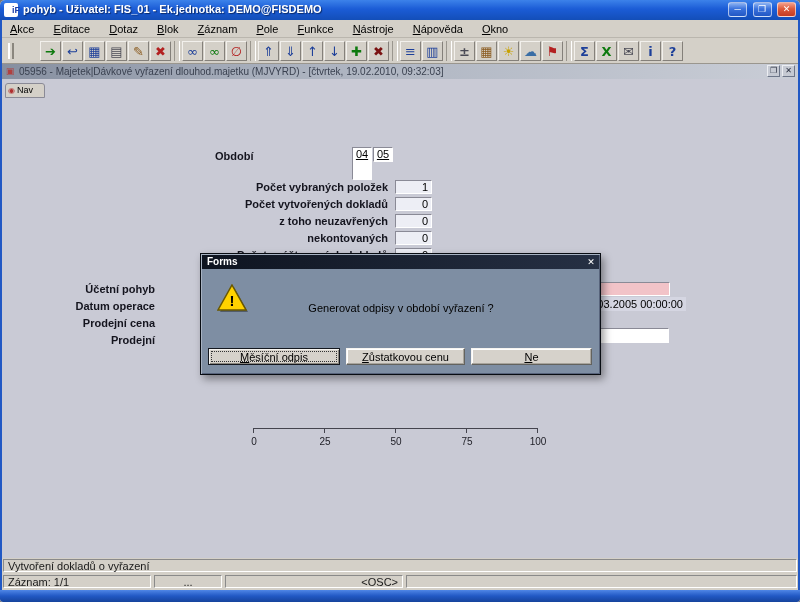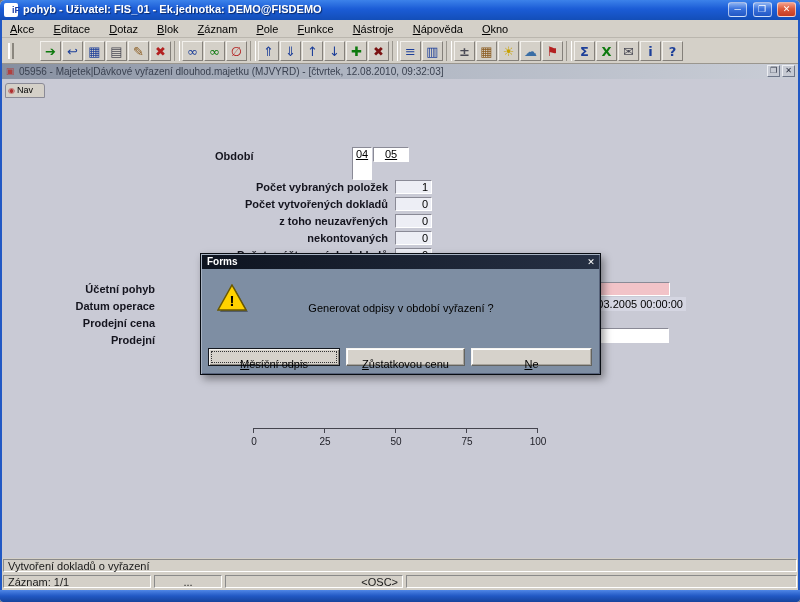--- a/index.html
+++ b/index.html
@@ -53,21 +53,21 @@
   .nav-tab-icon { color: #b03030; font-size: 8px; margin-right: 2px; font-family: "DejaVu Sans", sans-serif; }
   .nav-tab-label { color: #000; }
 
   
   .lbl { position: absolute; font-size: 11px; font-weight: bold; color: #14141e; white-space: nowrap; }
   .sunken { border: 1px solid; border-color: #8a8a96 #ffffff #ffffff #8a8a96; }
   .fld { position: absolute; font-size: 11px; color: #000; line-height: 13px; }
 
   #obdobi-label { left: 215px; top: 150px; width: 130px; text-align: left; }
   #obdobi-f1 { left: 352px; top: 147px; width: 20px; height: 33px; background: #fff; text-align: center; text-decoration: underline; }
-  #obdobi-f2 { left: 373px; top: 147px; width: 36px; height: 15px; background: #fff; text-align: center; text-decoration: underline; }
+  #obdobi-f2 { left: 373px; top: 147px; width: 20px; height: 15px; background: #fff; text-align: center; text-decoration: underline; }
 
   .count-label { position: absolute; left: 120px; width: 268px; text-align: right; font-size: 11px; font-weight: bold; color: #14141e; }
   .cl0 { top: 181px; } .cl1 { top: 198px; } .cl2 { top: 215px; } .cl3 { top: 232px; } .cl4 { top: 249px; }
   .count-field { position: absolute; left: 395px; width: 37px; height: 14px; background: #edeef5;
     font-size: 11px; line-height: 12px; text-align: right; padding-right: 3px; }
   .cf0 { top: 180px; } .cf1 { top: 197px; } .cf2 { top: 214px; } .cf3 { top: 231px; } .cf4 { top: 248px; }
 
   #ucetni-label   { left: 20px; top: 283px; width: 135px; text-align: right; }
   #datum-label    { left: 20px; top: 300px; width: 135px; text-align: right; }
   #prodejni-label { left: 20px; top: 317px; width: 135px; text-align: right; }
@@ -91,21 +91,21 @@
     background: linear-gradient(90deg,#0e1420 0%,#263044 100%); }
   .dialog-title { position: absolute; left: 5px; top: 0; color: #fff; font-size: 10px; font-weight: bold; line-height: 14px; }
   .dialog-close { position: absolute; right: 2px; top: 1px; width: 12px; height: 12px; background: transparent;
     border: none; color: #fff; font-size: 9px; line-height: 12px; text-align: center; padding: 0;
     font-family: "DejaVu Sans", sans-serif; }
   .dialog-warning { position: absolute; left: 16px; top: 30px; }
   .dialog-message { position: absolute; left: 40px; top: 48px; width: 320px; text-align: center;
     font-size: 11px; color: #000; }
   .dlg-btn { position: absolute; top: 94px; height: 17px; background: #d6d2cb; border: 1px solid;
     border-color: #f6f4f0 #63635f #63635f #f6f4f0; box-shadow: inset -1px -1px 0 #a8a49c, inset 1px 1px 0 #fff;
-    font-size: 11px; line-height: 14px; text-align: center; color: #000; padding: 8px;
+    font-size: 11px; line-height: 14px; text-align: center; color: #000; padding: 0;
     font-family: "Liberation Sans", sans-serif; }
   .dlg-btn.default { border: 1px solid #14181f; box-shadow: inset 1px 1px 0 #f6f4f0, inset -1px -1px 0 #8a867e;
     outline: 1px dotted #333; outline-offset: -4px; }
   #dlg-btn-0 { left: 7px;   width: 132px; }
   #dlg-btn-1 { left: 145px; width: 119px; }
   #dlg-btn-2 { left: 270px; width: 121px; }
 
   
   .statusbar { position: absolute; left: 2px; width: 796px; height: 16px; background: #d4d0c8; }
   #status1 { top: 558px; }
@@ -154,21 +154,21 @@
     <span class="menu-item"><u>N</u>ápověda</span>
     <span class="menu-item"><u>O</u>kno</span>
   </div>
 
   <div class="toolbar">
     <span class="tb-handle"></span>
   <button class="tb-btn" style="color: rgb(14, 122, 14);">➔</button><button class="tb-btn" style="color: rgb(29, 63, 153);">↩</button><button class="tb-btn" style="color: rgb(29, 63, 153);">▦</button><button class="tb-btn" style="color: rgb(74, 74, 85);">▤</button><button class="tb-btn" style="color: rgb(138, 90, 30);">✎</button><button class="tb-btn" style="color: rgb(179, 32, 32);">✖</button><span class="tb-sep"></span><button class="tb-btn" style="color: rgb(29, 63, 153);">∞</button><button class="tb-btn" style="color: rgb(14, 122, 14);">∞</button><button class="tb-btn" style="color: rgb(179, 32, 32);">∅</button><span class="tb-sep"></span><button class="tb-btn" style="color: rgb(29, 63, 153);">⇑</button><button class="tb-btn" style="color: rgb(29, 63, 153);">⇓</button><button class="tb-btn" style="color: rgb(29, 63, 153);">↑</button><button class="tb-btn" style="color: rgb(29, 63, 153);">↓</button><button class="tb-btn" style="color: rgb(14, 122, 14);">✚</button><button class="tb-btn" style="color: rgb(122, 18, 18);">✖</button><span class="tb-sep"></span><button class="tb-btn" style="color: rgb(29, 63, 153);">≡</button><button class="tb-btn" style="color: rgb(29, 63, 153);">▥</button><span class="tb-sep"></span><button class="tb-btn" style="color: rgb(74, 74, 85); font-weight: bold;">±</button><button class="tb-btn" style="color: rgb(138, 90, 30);">▦</button><button class="tb-btn" style="color: rgb(200, 162, 0);">☀</button><button class="tb-btn" style="color: rgb(58, 110, 165);">☁</button><button class="tb-btn" style="color: rgb(179, 32, 32);">⚑</button><span class="tb-sep"></span><button class="tb-btn" style="color: rgb(29, 63, 153); font-weight: bold;">Σ</button><button class="tb-btn" style="color: rgb(14, 122, 14); font-weight: bold;">X</button><button class="tb-btn" style="color: rgb(74, 74, 85);">✉</button><button class="tb-btn" style="color: rgb(29, 63, 153); font-weight: bold;">i</button><button class="tb-btn" style="color: rgb(29, 63, 153); font-weight: bold;">?</button></div>
 
   <div class="mdi-bar">
     <span class="mdi-icon">▣</span>
-    <span class="mdi-title">05956 - Majetek|Dávkové vyřazení dlouhod.majetku (MJVYRD) - [čtvrtek, 12.08.2010, 09:32:03]</span>
+    <span class="mdi-title">05956 - Majetek|Dávkové vyřazení dlouhod.majetku (MJVYRD) - [čtvrtek, 19.02.2010, 09:32:03]</span>
     <button class="mdi-btn mdi-restore">❐</button>
     <button class="mdi-btn mdi-close">✕</button>
   </div>
 
   <div class="nav-tab">
     <span class="nav-tab-icon">◉</span><span class="nav-tab-label">Nav</span>
   </div>
 
   <div class="lbl" id="obdobi-label">Období</div>
   <div class="fld sunken" id="obdobi-f1">04</div>

